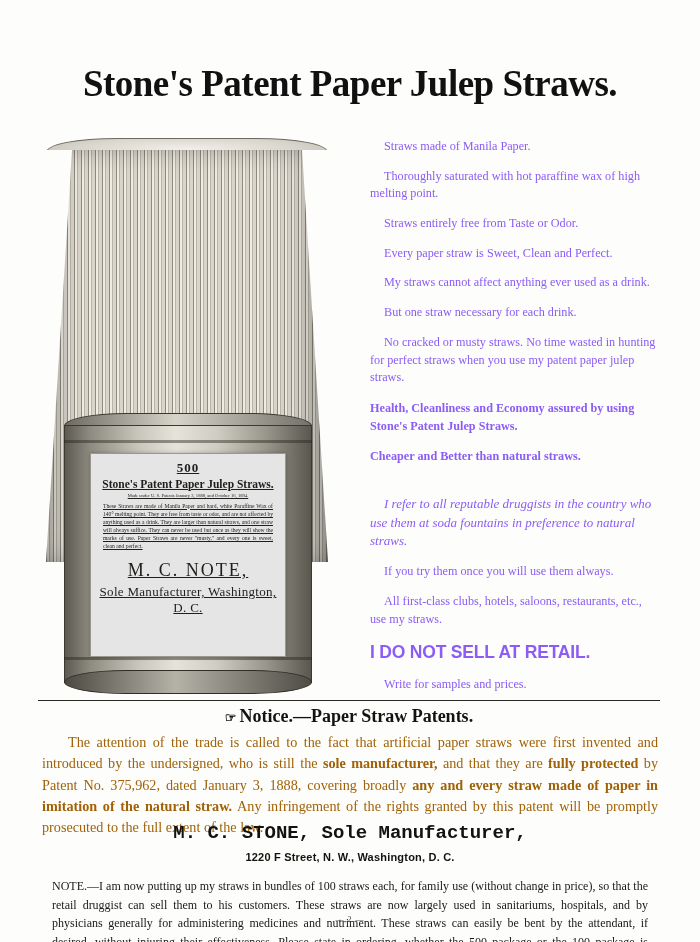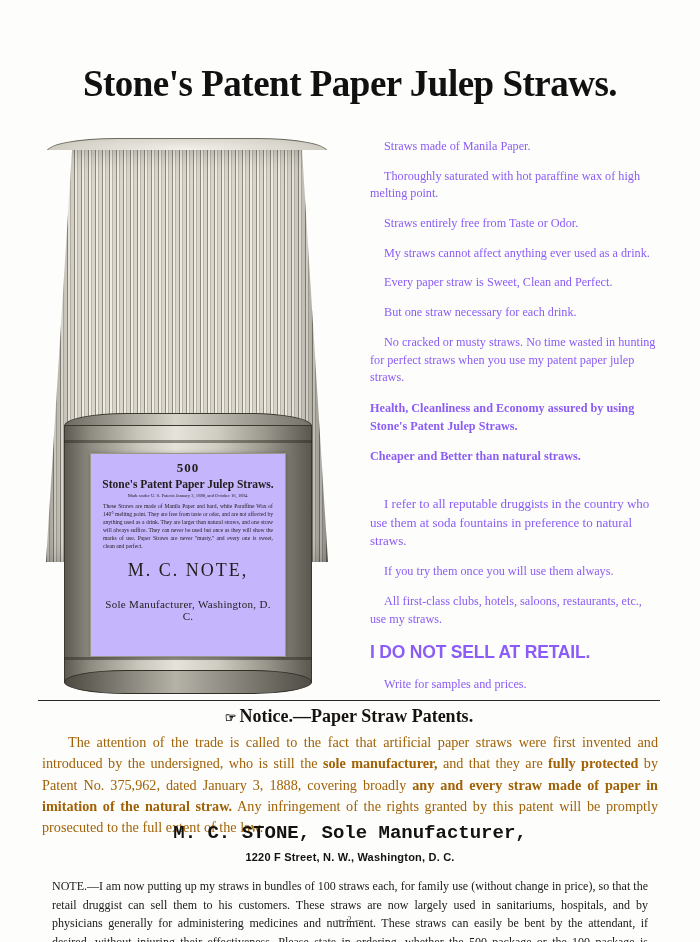--- a/index.html
+++ b/index.html
@@ -127,27 +127,28 @@
   }
   .band-1 { top: 310px; }
   .band-2 { top: 527px; }
 
   .label {
     position: absolute;
     left: 52px;
     top: 323px;
     width: 196px;
     height: 204px;
-    background: #c4b5fd;
+    background: #e5e5e5;
     border: 1px solid #9b978c;
     box-sizing: border-box;
     padding: 6px 8px 4px 8px;
     text-align: center;
     color: #201e1a;
     box-shadow: 0 0 4px rgba(0,0,0,.25);
+    text-decoration: underline;
   }
   .label .num {
     font-size: 13px;
     font-weight: bold;
     letter-spacing: 1px;
     margin-bottom: 2px;
   }
   .label .lbl-title {
     font-size: 11.5px;
     font-weight: bold;
@@ -166,23 +167,23 @@
     padding: 0 4px;
     margin-bottom: 6px;
   }
   .label .lbl-name {
     font-size: 18px;
     letter-spacing: 2px;
     font-family: "Liberation Serif", serif;
     margin-top: 10px;
   }
   .label .lbl-sub {
-    font-size: 11px;
+    font-size: 13px;
     letter-spacing: .3px;
-    margin-top: 17px;
+    margin-top: 3px;
   }
 
   
   .right-col {
     position: absolute;
     left: 370px;
     top: 138px;
     width: 290px;
     font-size: 12.2px;
     line-height: 1.45;
@@ -192,20 +193,21 @@
     margin: 0 0 12px 0;
     text-indent: 14px;
     text-align: left;
   }
   .right-col p.bold-para {
     font-weight: bold;
     text-indent: 0;
     line-height: 1.5;
   }
   .right-col p.italic-para {
+    font-style: italic;
     font-size: 13px;
     text-indent: 14px;
     margin-top: 29px;
   }
   .noretail {
     font-family: "Liberation Sans", sans-serif;
     font-weight: bold;
     font-size: 17.5px;
     text-indent: 0 !important;
     letter-spacing: -0.2px;
@@ -317,22 +319,22 @@
       <div class="lbl-body">These Straws are made of Manila Paper and hard, white Paraffine Wax of 140° melting point.  They are free from taste or odor, and are not affected by anything used as a drink.  They are larger than natural straws, and one straw will always suffice.  They can never be used but once as they will show the marks of use.  Paper Straws are never "musty," and every one is sweet, clean and perfect.</div>
       <div class="lbl-name">M. C. NOTE,</div>
       <div class="lbl-sub">Sole Manufacturer, Washington, D. C.</div>
     </div>
   </div>
 
   <div class="right-col">
       <p>Straws made of Manila Paper.</p>
       <p>Thoroughly saturated with hot paraffine wax of high melting point.</p>
       <p>Straws entirely free from Taste or Odor.</p>
+      <p>Every paper straw is Sweet, Clean and Perfect.</p>
       <p>My straws cannot affect anything ever used as a drink.</p>
-      <p>Every paper straw is Sweet, Clean and Perfect.</p>
       <p>But one straw necessary for each drink.</p>
       <p>No cracked or musty straws.   No time wasted in hunting for perfect straws when you use my patent paper julep straws.</p>
       <p class="bold-para">Health, Cleanliness and Economy assured by using Stone's Patent Julep Straws.</p>
       <p class="bold-para">Cheaper and Better than natural straws.</p>
       <p class="italic-para">I refer to all reputable druggists in the country who use them at soda fountains in preference to natural straws.</p>
       <p>If you try them once you will use them always.</p>
       <p>All first-class clubs, hotels, saloons, restaurants, etc., use my straws.</p>
       <p class="noretail">I DO NOT SELL AT RETAIL.</p>
       <p>Write for samples and prices.</p>
     </div>

